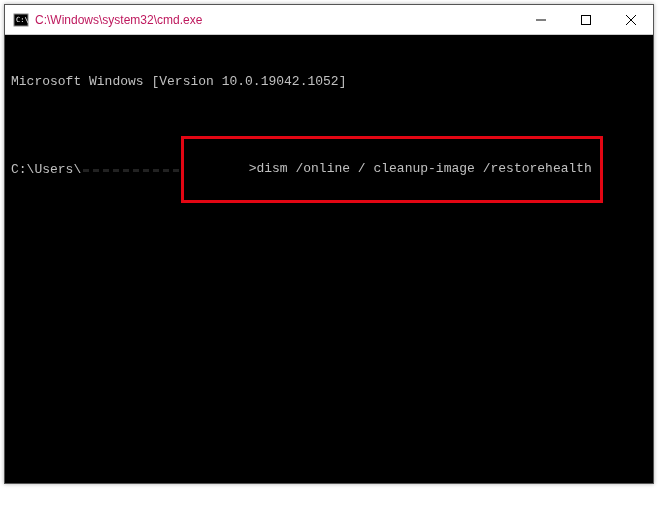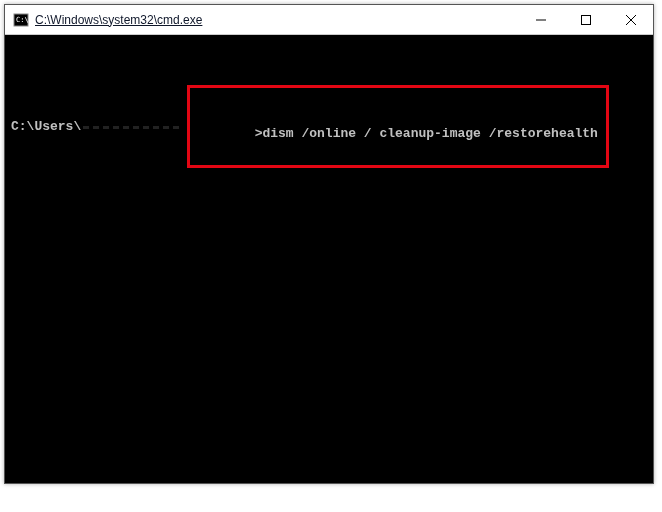--- a/index.html
+++ b/index.html
@@ -37,23 +37,22 @@
     height: 16px;
     margin-left: 8px;
     margin-right: 6px;
     display: flex;
     align-items: center;
     justify-content: center;
   }
   .title-icon svg { display:block; }
   .title-text {
     font-size: 12px;
-    color: #0f172a;
+    color: #be185d;
     flex: 1;
-    text-decoration: underline;
   }
   .win-controls {
     display: flex;
     height: 100%;
   }
   .win-btn {
     width: 45px;
     height: 100%;
     display: flex;
     align-items: center;
@@ -72,42 +71,40 @@
     padding: 4px 6px;
     white-space: pre;
     overflow: hidden;
     position: relative;
   }
   .term-line { white-space: pre; }
   .prompt-row {
     display: flex;
     align-items: center;
     margin-top: 12px;
-    font-weight: bold;
   }
   .prompt-path { white-space: pre; }
   .redacted {
     display: inline-block;
     width: 96px;
     height: 14px;
     background: #000;
     position: relative;
     margin: 0 2px;
   }
   .redacted::after{
     content:"";
     position:absolute;
     left:0; right:0; top:6px;
     height:3px;
     background: repeating-linear-gradient(90deg,#222 0 6px,#000 6px 10px);
   }
   .highlight-box {
     border: 3px solid #e30613;
-    padding: 20px 8px 6px 2px;
-    margin-left: 6px;
+    padding: 4px 8px 6px 2px;
   }
 </style>
 </head>
 <body>
 
 <div class="window">
   <div class="title-bar">
     <span class="title-icon">
       <svg width="16" height="16" viewBox="0 0 16 16">
         <rect x="1" y="2" width="14" height="12" fill="#000" stroke="#888" stroke-width="1"></rect>
@@ -129,20 +126,21 @@
       <div class="win-btn close">
         <svg width="10" height="10" viewBox="0 0 10 10">
             <line x1="0" y1="0" x2="10" y2="10" stroke="#000" stroke-width="1"></line>
             <line x1="10" y1="0" x2="0" y2="10" stroke="#000" stroke-width="1"></line>
           </svg>
       </div>
     </div>
   </div>
 
   <div class="terminal">
+    <div class="term-line">Microsoft Windows [Version 10.0.19042.1052]</div>
     <div class="prompt-row">
       <span class="prompt-path">C:\Users\</span>
       <span class="redacted"></span>
       <span class="highlight-box">
         <span>&gt;dism /online / cleanup-image /restorehealth</span>
       </span>
     </div>
   </div>
 </div>
 

